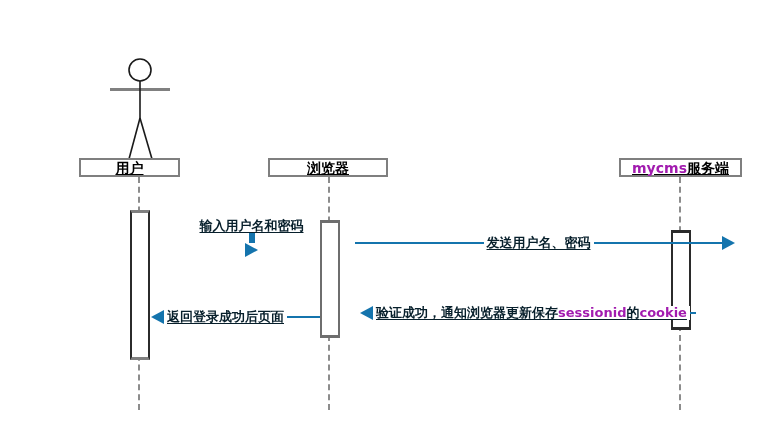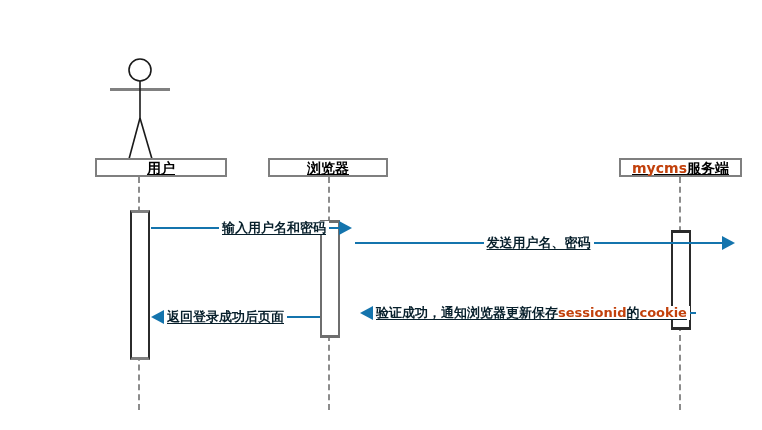--- a/index.html
+++ b/index.html
@@ -8,47 +8,47 @@
 
   
   .lifeline{position:absolute;top:177px;height:233px;width:0;border-left:2px dashed #8c8c8c;}
   .lifeline.user{left:138px;}
   .lifeline.browser{left:328px;}
   .lifeline.server{left:679px;}
 
   
   .head-box{position:absolute;top:158px;height:19px;border:2px solid #7f7f7f;background:#ffffff;
             display:flex;align-items:center;justify-content:center;box-sizing:border-box;}
-  .head-box.user{left:79px;width:132px;margin-left:16px;}
+  .head-box.user{left:79px;width:101px;}
   .head-box.browser{left:268px;width:120px;}
   .head-box.server{left:619px;width:123px;}
   .head-label{font-size:14px;font-weight:bold;color:#000000;text-decoration:underline;
               white-space:nowrap;line-height:1;}
 
   
   .act-bar{position:absolute;width:20px;background:#ffffff;box-sizing:border-box;
            border-left:2px solid #2b2b2b;border-right:2px solid #2b2b2b;
            border-top:3px solid #808080;border-bottom:3px solid #808080;}
   .act-bar.user{left:130px;top:210px;height:150px;}
   .act-bar.browser{left:320px;top:220px;height:118px;border-color:#6e6e6e;}
   .act-bar.server{left:671px;top:230px;height:100px;border-color:#2b2b2b;}
 
   
   .msg{position:absolute;height:18px;display:flex;align-items:center;}
   .msg .wire{height:2px;background:#1474ad;flex:1 1 auto;min-width:6px;}
   .msg .wire.short{flex:0 0 10px;}
   .msg-label{font-size:13px;font-weight:bold;color:#071f2b;text-decoration:underline;
              text-underline-offset:2px;white-space:nowrap;background:#ffffff;
              padding:0 3px;line-height:1.1;}
-  .latin{color:#c2410c;}
+  .latin{color:#a21caf;}
   .arrow-r{width:0;height:0;border-top:7px solid transparent;border-bottom:7px solid transparent;
            border-left:13px solid #1474ad;}
   .arrow-l{width:0;height:0;border-top:7px solid transparent;border-bottom:7px solid transparent;
            border-right:13px solid #1474ad;}
-  .msg1{left:151px;top:219px;width:201px;}
+  .msg1{left:151px;top:219px;width:201px;flex-direction:column;}
   .msg2{left:355px;top:234px;width:380px;}
   .msg3{left:360px;top:304px;width:328px;}
   .msg4{left:151px;top:308px;width:169px;}
 
   .actor{position:absolute;left:100px;top:54px;}
 </style>
 </head>
 <body>
 
 <div id="canvas">

